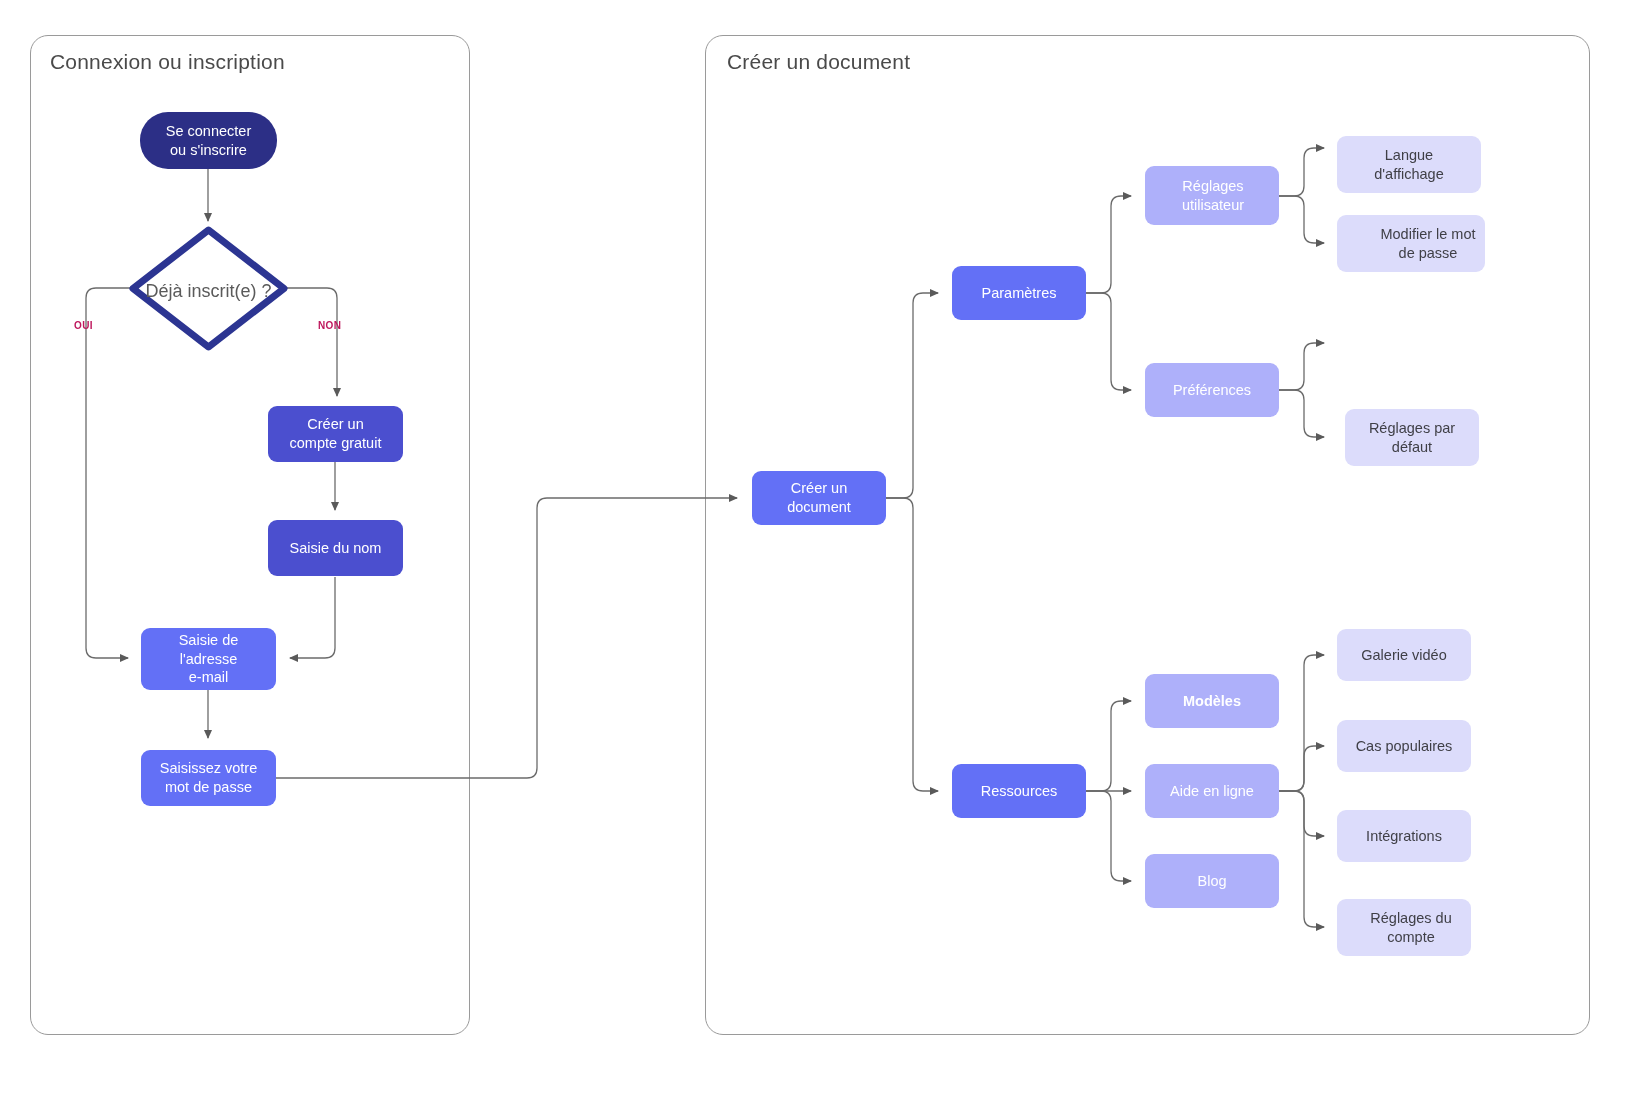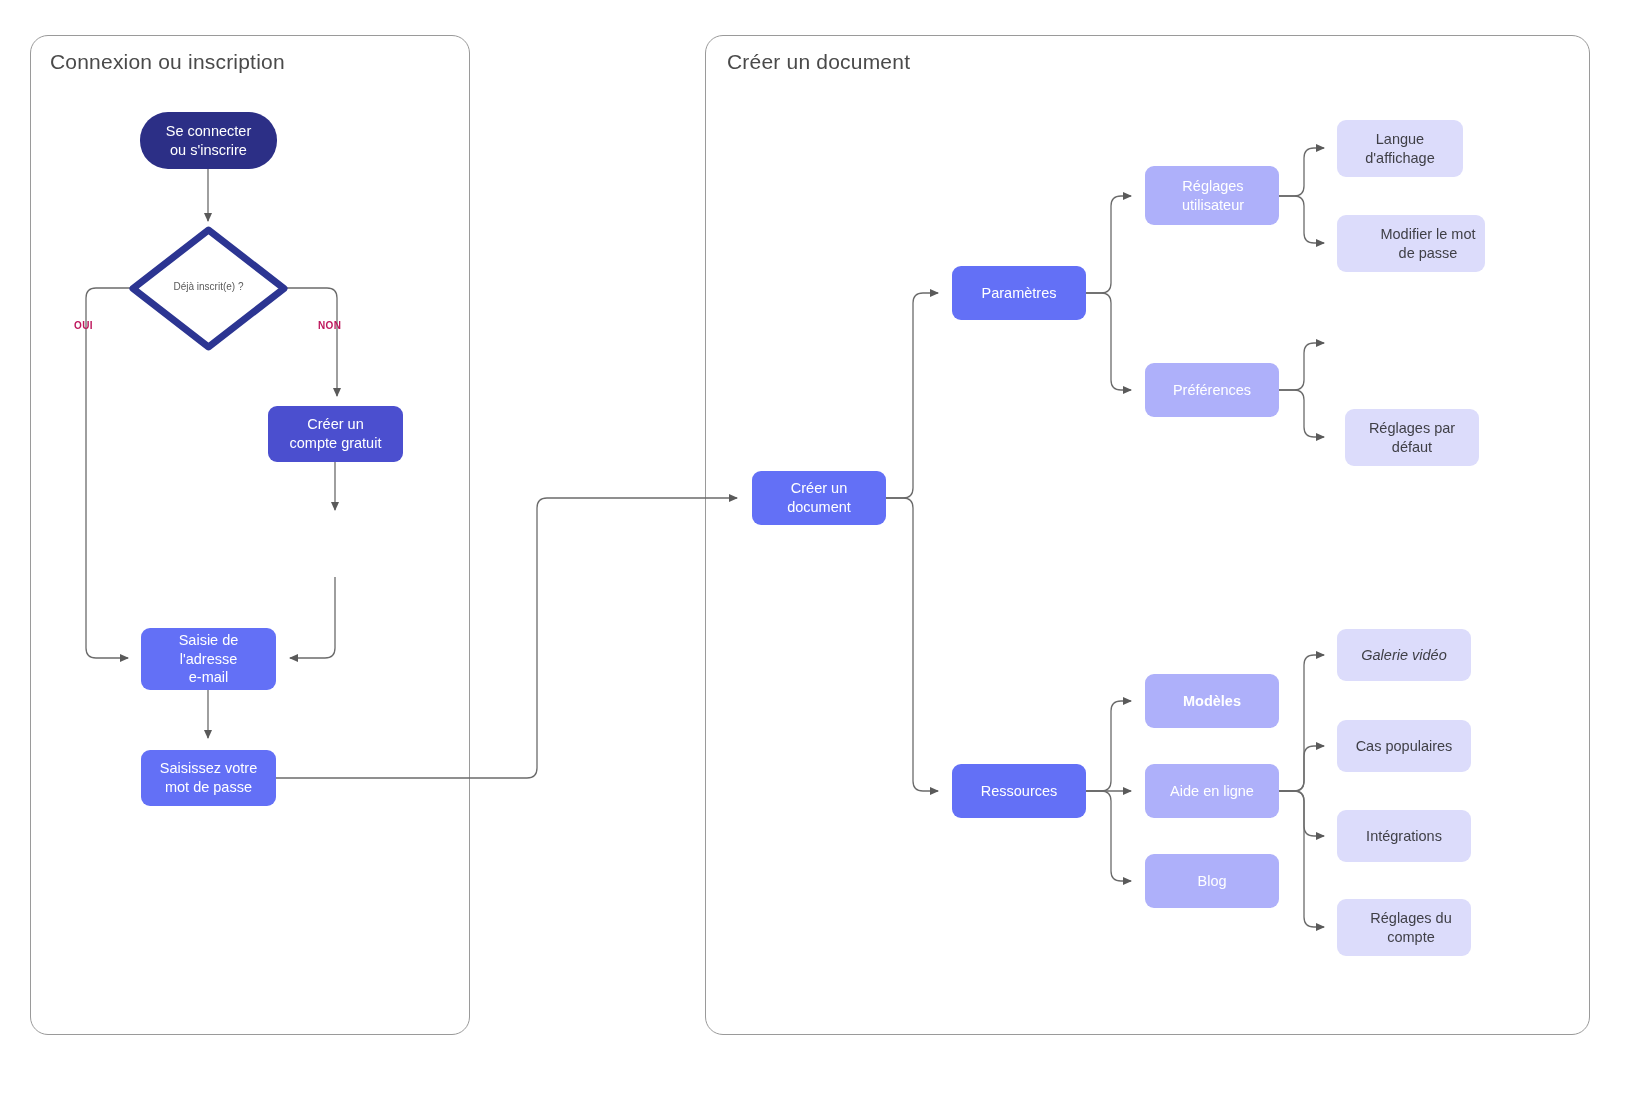--- a/index.html
+++ b/index.html
@@ -76,21 +76,21 @@
     background: #dcdcfb;
     color: #3f3f46;
     font-size: 14.5px;
   }
   .diamond {
     position: absolute;
   }
   .diamond-label {
     position: absolute;
     color: #5a5a5a;
-    font-size: 10px;
+    font-size: 18px;
     white-space: nowrap;
     text-align: center;
   }
   .edge-label {
     position: absolute;
     color: #be185d;
     font-size: 10px;
     font-weight: bold;
     letter-spacing: 0.4px;
     white-space: nowrap;
@@ -169,20 +169,23 @@
   <div class="edge-label" style="left:74px; top:320px;">OUI</div>
   <div class="edge-label" style="left:318px; top:320px;">NON</div>
 
   <div class="node n-proc2" style="left:268px; top:406px; width:135px; height:56px;">
     <div>
       <span>Créer un</span>
       <span>compte gratuit</span>
     </div>
   </div>
 
+  <div class="node n-proc2" style="left:268px; top:520px; width:135px; height:56px;">
+    <span>Saisie du nom</span>
+  </div>
 
   <div class="node n-bright" style="left:141px; top:628px; width:135px; height:62px;">
     <div>
       <span>Saisie de</span>
       <span>l'adresse</span>
       <span>e-mail</span>
     </div>
   </div>
 
   <div class="node n-bright" style="left:141px; top:750px; width:135px; height:56px;">
@@ -223,21 +226,21 @@
   </div>
 
   <div class="node n-mid" style="left:1145px; top:764px; width:134px; height:54px;">
     <span>Aide en ligne</span>
   </div>
 
   <div class="node n-mid" style="left:1145px; top:854px; width:134px; height:54px;">
     <span>Blog</span>
   </div>
 
-  <div class="node n-light" style="left:1337px; top:120px; width:126px; height:57px;align-items:center;">
+  <div class="node n-light" style="left:1337px; top:136px; width:144px; height:57px;align-items:center;">
     <div>
       <span>Langue</span>
       <span>d'affichage</span>
     </div>
   </div>
 
   <div class="node n-light" style="left:1337px; top:215px; width:148px; height:57px;padding-left:40px;">
     <div>
       <span>Modifier le mot</span>
       <span>de passe</span>
@@ -245,21 +248,21 @@
   </div>
 
 
   <div class="node n-light" style="left:1337px; top:409px; width:134px; height:57px;margin-left:8px;">
     <div>
       <span>Réglages par</span>
       <span>défaut</span>
     </div>
   </div>
 
-  <div class="node n-light" style="left:1337px; top:629px; width:134px; height:52px;font-style:italic;">
+  <div class="node n-light" style="left:1337px; top:629px; width:134px; height:52px;">
     <span>Galerie vidéo</span>
   </div>
 
   <div class="node n-light" style="left:1337px; top:720px; width:134px; height:52px;">
     <span>Cas populaires</span>
   </div>
 
   <div class="node n-light" style="left:1337px; top:810px; width:134px; height:52px;">
     <span>Intégrations</span>
   </div>

